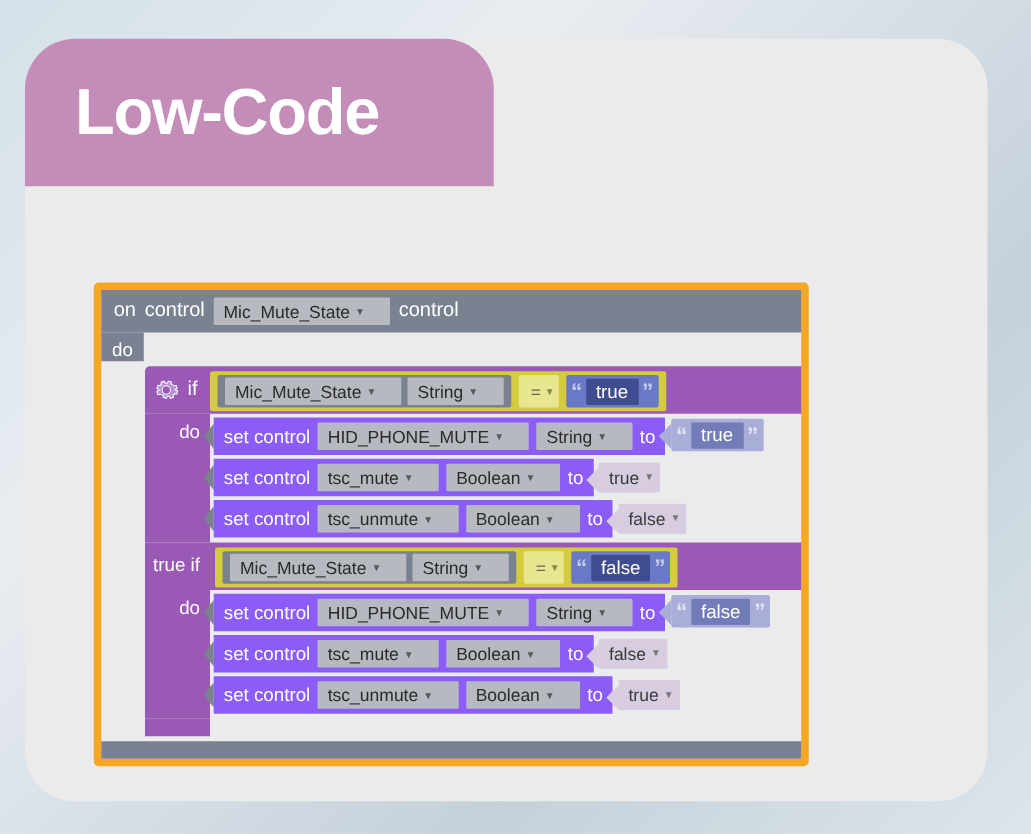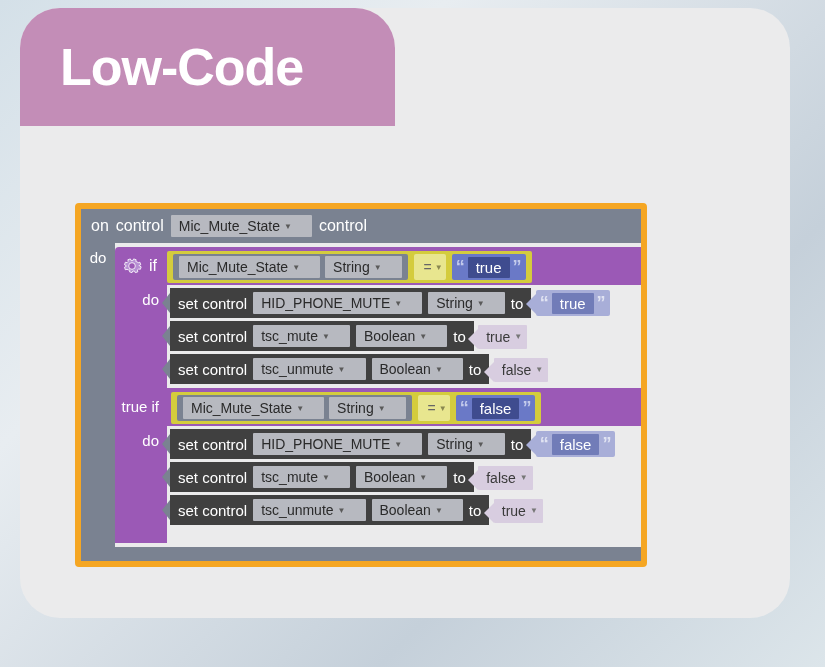--- a/index.html
+++ b/index.html
@@ -7,21 +7,21 @@
     padding: 0;
     width: 825px;
     height: 667px;
     background: linear-gradient(135deg, #d4e0e8 0%, #e8edf1 30%, #c5d0da 70%, #dce5ea 100%);
     font-family: "Segoe UI", Arial, sans-serif;
     overflow: hidden;
   }
   .card {
     position: absolute;
     left: 20px;
-    top: 8px;
+    top: 31px;
     width: 770px;
     height: 610px;
     background: #ebebec;
     border-radius: 40px;
   }
   .tab {
     position: absolute;
     left: 0;
     top: 0;
     width: 375px;
@@ -54,32 +54,34 @@
     display: flex;
     align-items: center;
     height: 34px;
     color: white;
     font-size: 16px;
     padding-left: 10px;
     gap: 7px;
   }
   .do-side {
     display: flex;
+    flex-direction: column;
   }
   .do-label {
     background: #7a8291;
     color: white;
     width: 34px;
     text-align: center;
     padding-top: 6px;
     font-size: 15px;
     flex-shrink: 0;
   }
   .do-body {
     flex: 1;
+    margin-left: 35px;
   }
   .bottom-strip {
     background: #7a8291;
     height: 14px;
   }
   
   .purple-block {
     background: transparent;
     margin: 4px 0 0 0;
     padding-bottom: 4px;
@@ -188,21 +190,21 @@
     box-sizing: border-box;
   }
   .purple-body {
     flex: 1;
     padding: 3px 0 1px 3px;
   }
   .stmt {
     margin-bottom: 3px;
   }
   .grey-row {
-    background: #404040;
+    background: #8b5cf6;
     display: inline-flex;
     align-items: center;
     height: 30px;
     padding: 0 8px;
     gap: 6px;
     color: white;
     font-size: 15px;
     position: relative;
   }
   .grey-row::before {

